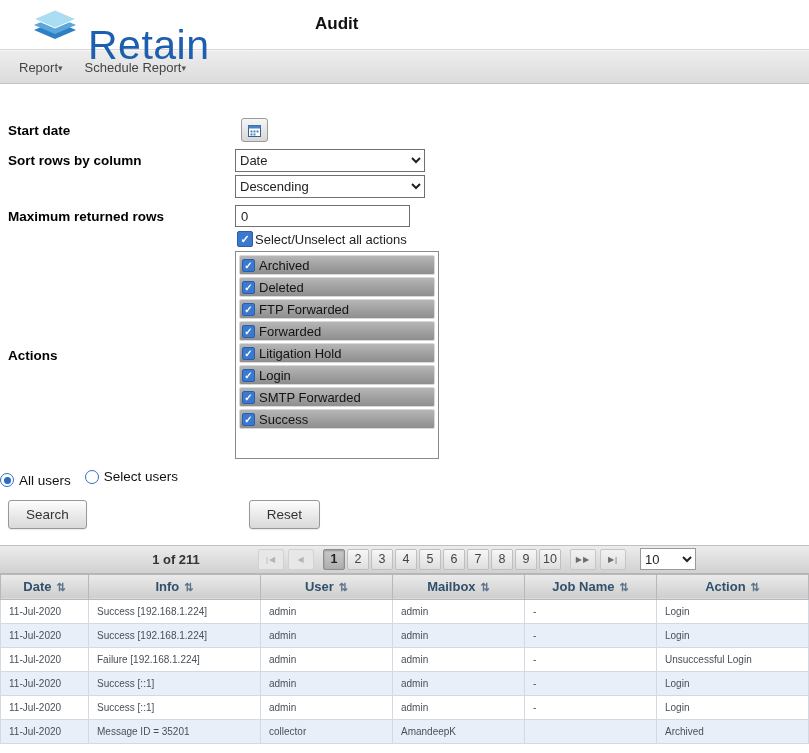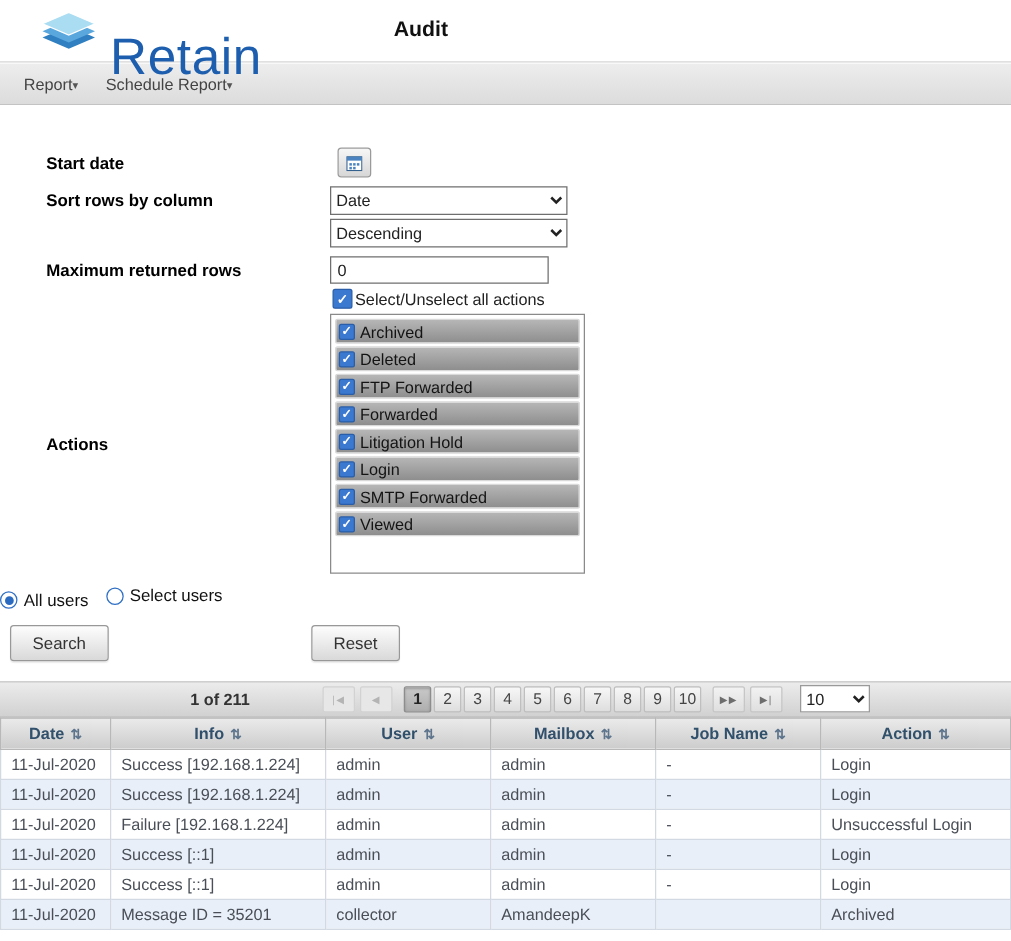--- a/index.html
+++ b/index.html
@@ -29,21 +29,21 @@
     display:flex; align-items:center; padding-left:8px;
   }
   .menu-item { display:flex; align-items:center; padding:0 11px;
     height:100%; color:#444; cursor:pointer; }
   .caret { font-size:9px; color:#555; margin-top:2px; }
 
   
   .form { padding-top:34px; }
   .form-row { display:flex; align-items:center; margin-bottom:7px; }
   .form-label { width:235px; padding-left:8px; font-weight:bold; color:#000;
-    font-size:13.5px; flex:0 0 235px;margin-left:29px; }
+    font-size:13.5px; flex:0 0 235px; }
 
   input[type="text"] {
     width:185px; height:22px; border:1px solid #6f6f6f; padding:1px 5px;
     font-family:"Liberation Sans", sans-serif; font-size:13px; color:#222;
     background:#fff;
   }
   select {
     width:190px; height:23px; border:1px solid #6f6f6f; background:#fff;
     font-family:"Liberation Sans", sans-serif; font-size:13px; color:#222;
   }
@@ -135,21 +135,21 @@
     text-align:center; cursor:pointer;
   }
   table.audit th:nth-child(1), table.audit td:nth-child(1) { width:88px; }
   table.audit th:nth-child(2), table.audit td:nth-child(2) { width:172px; }
   table.audit th:nth-child(3), table.audit td:nth-child(3) { width:132px; }
   table.audit th:nth-child(4), table.audit td:nth-child(4) { width:132px; }
   table.audit th:nth-child(5), table.audit td:nth-child(5) { width:132px; }
   .sort-icon { font-size:11px; color:#5d7astatic8c; color:#5d748c; margin-left:5px; }
   table.audit td {
     height:24px; border:1px solid #d2d9e2; padding:2px 8px;
-    color:#4a4f57; font-size:13px; white-space:nowrap; overflow:hidden;
+    color:#4a4f57; font-size:10px; white-space:nowrap; overflow:hidden;
   }
   tr.odd td { background:#fff; }
   tr.even td { background:#e9eff8; }
 </style>
 </head>
 <body>
 
 <div class="page">
 
   <header class="app-header">
@@ -240,21 +240,21 @@
           <div class="action-item">
             <span class="cb small">✓</span>
             <span>Login</span>
           </div>
           <div class="action-item">
             <span class="cb small">✓</span>
             <span>SMTP Forwarded</span>
           </div>
           <div class="action-item">
             <span class="cb small">✓</span>
-            <span>Viewed</span>
+            <span>Success</span>
           </div>
         </div>
     </div>
 
     <div class="form-row" style="margin-bottom:4px;">
       <div><label class="radio-option">
             <span class="radio selected"></span>
             <span>All users</span>
           </label><label class="radio-option">
             <span class="radio"></span>

